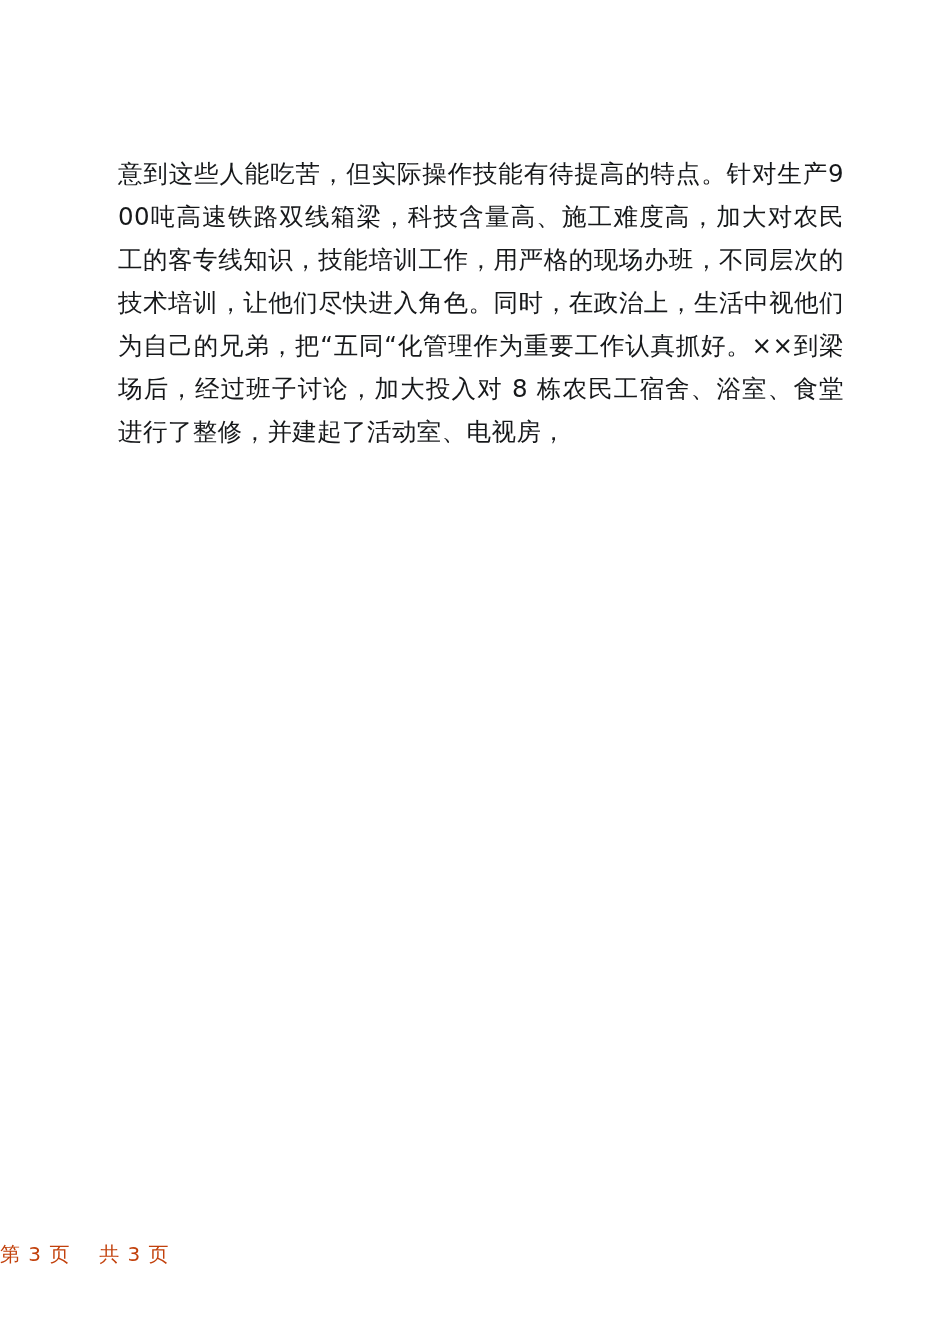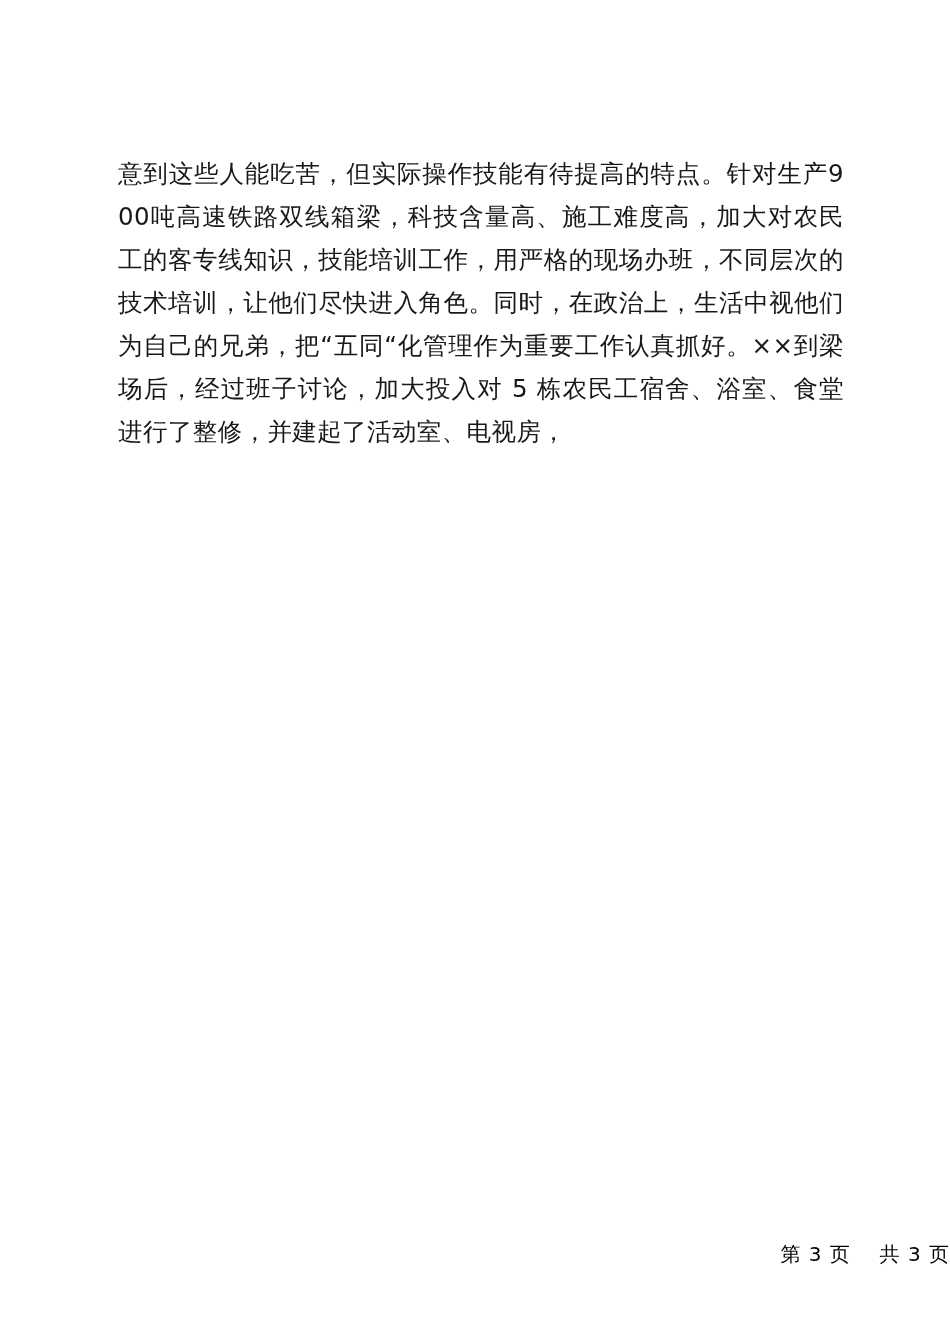--- a/index.html
+++ b/index.html
@@ -36,38 +36,38 @@
     color: #16181a;
     font-family: "DejaVu Sans", "Liberation Sans", sans-serif;
     white-space: pre-wrap;
     word-break: break-all;
   }
   .footer {
     position: absolute;
     left: 0;
     right: 0;
     top: 1240px;
-    text-align: right;
+    text-align: left;
     font-size: 20px;
     line-height: 28px;
-    color: #000000;
+    color: #c2410c;
     letter-spacing: 1px;
     font-family: "DejaVu Sans", "Liberation Sans", sans-serif;
   }
   .footer .sep {
     display: inline-block;
     width: 14px;
   }
 </style>
 </head>
 <body>
 
 <div class="page">
 
-  <div class="body-text">意到这些人能吃苦，但实际操作技能有待提高的特点。针对生产900吨高速铁路双线箱梁，科技含量高、施工难度高，加大对农民工的客专线知识，技能培训工作，用严格的现场办班，不同层次的技术培训，让他们尽快进入角色。同时，在政治上，生活中视他们为自己的兄弟，把“五同“化管理作为重要工作认真抓好。××到梁场后，经过班子讨论，加大投入对 5 栋农民工宿舍、浴室、食堂进行了整修，并建起了活动室、电视房，</div>
+  <div class="body-text">意到这些人能吃苦，但实际操作技能有待提高的特点。针对生产900吨高速铁路双线箱梁，科技含量高、施工难度高，加大对农民工的客专线知识，技能培训工作，用严格的现场办班，不同层次的技术培训，让他们尽快进入角色。同时，在政治上，生活中视他们为自己的兄弟，把“五同“化管理作为重要工作认真抓好。××到梁场后，经过班子讨论，加大投入对 8 栋农民工宿舍、浴室、食堂进行了整修，并建起了活动室、电视房，</div>
 
   <div class="footer">
     <span>第 3 页</span>
     <span class="sep"></span>
     <span>共 3 页</span>
   </div>
 
 </div>
 
 </body></html>

